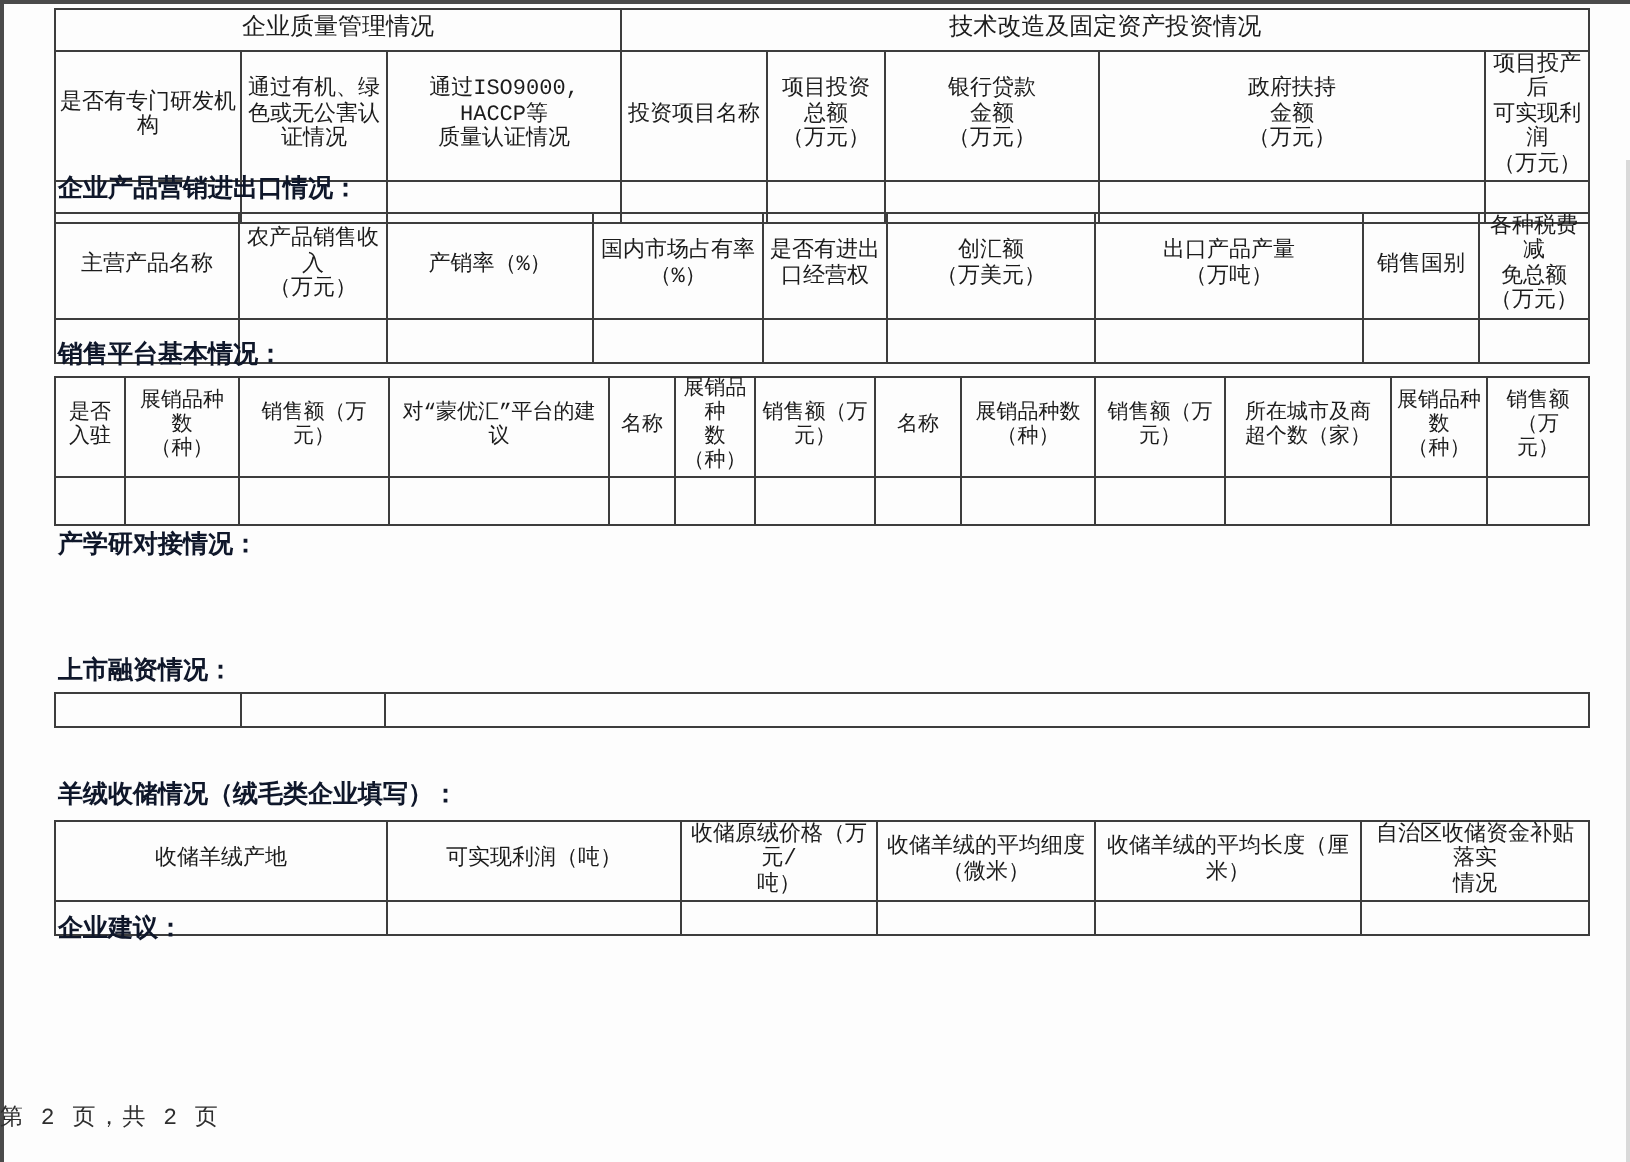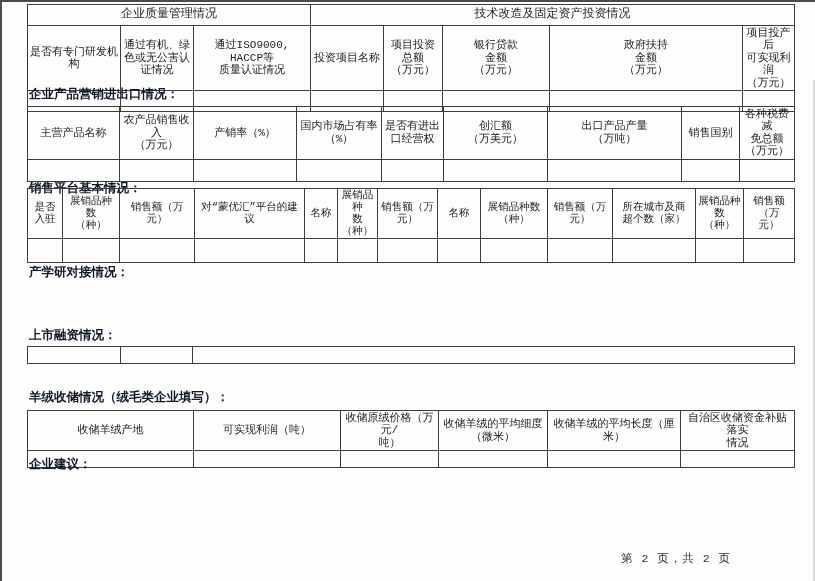--- a/index.html
+++ b/index.html
@@ -23,21 +23,21 @@
   tr.group th{font-size:12px;line-height:1.15;}
   tr.head th{font-size:11px;line-height:1.13;white-space:pre-line;}
   table.t3 tr.head th{font-size:10.5px;}
   table.t4 tr.head th, table.t7 tr.head th{font-size:11.5px;}
 
   .sec-label{
     position:absolute;left:29px;font-size:12.5px;font-weight:600;color:#0f172a;
     line-height:1.1;white-space:nowrap;text-align:center;
   }
   .footer{
-    position:absolute;top:551px;left:0;width:731px;text-align:right;
+    position:absolute;top:551px;left:0;width:731px;text-align:left;
     font-size:11.5px;color:#2e2e2e;letter-spacing:1px;
   }
 </style>
 </head>
 <body>
 
 <div class="page">
   <div class="artifact-top"></div>
   <div class="artifact-left"></div>
   <div class="artifact-right"></div>
@@ -132,21 +132,21 @@
           <td></td>
         <td></td>
           <td></td>
         <td></td>
           <td></td>
         <td></td>
       </tr>
     </tbody>
   </table>
 
-  <div class="sec-label" style="top:183px">销售平台基本情况：</div>
+  <div class="sec-label" style="top:172px">销售平台基本情况：</div>
   <table class="tbl t3" style="top:188px">
     <colgroup>
       <col style="width:35px">
         <col style="width:57px">
         <col style="width:75px">
         <col style="width:110px">
       <col style="width:33px">
         <col style="width:40px">
         <col style="width:60px">
       <col style="width:43px">

